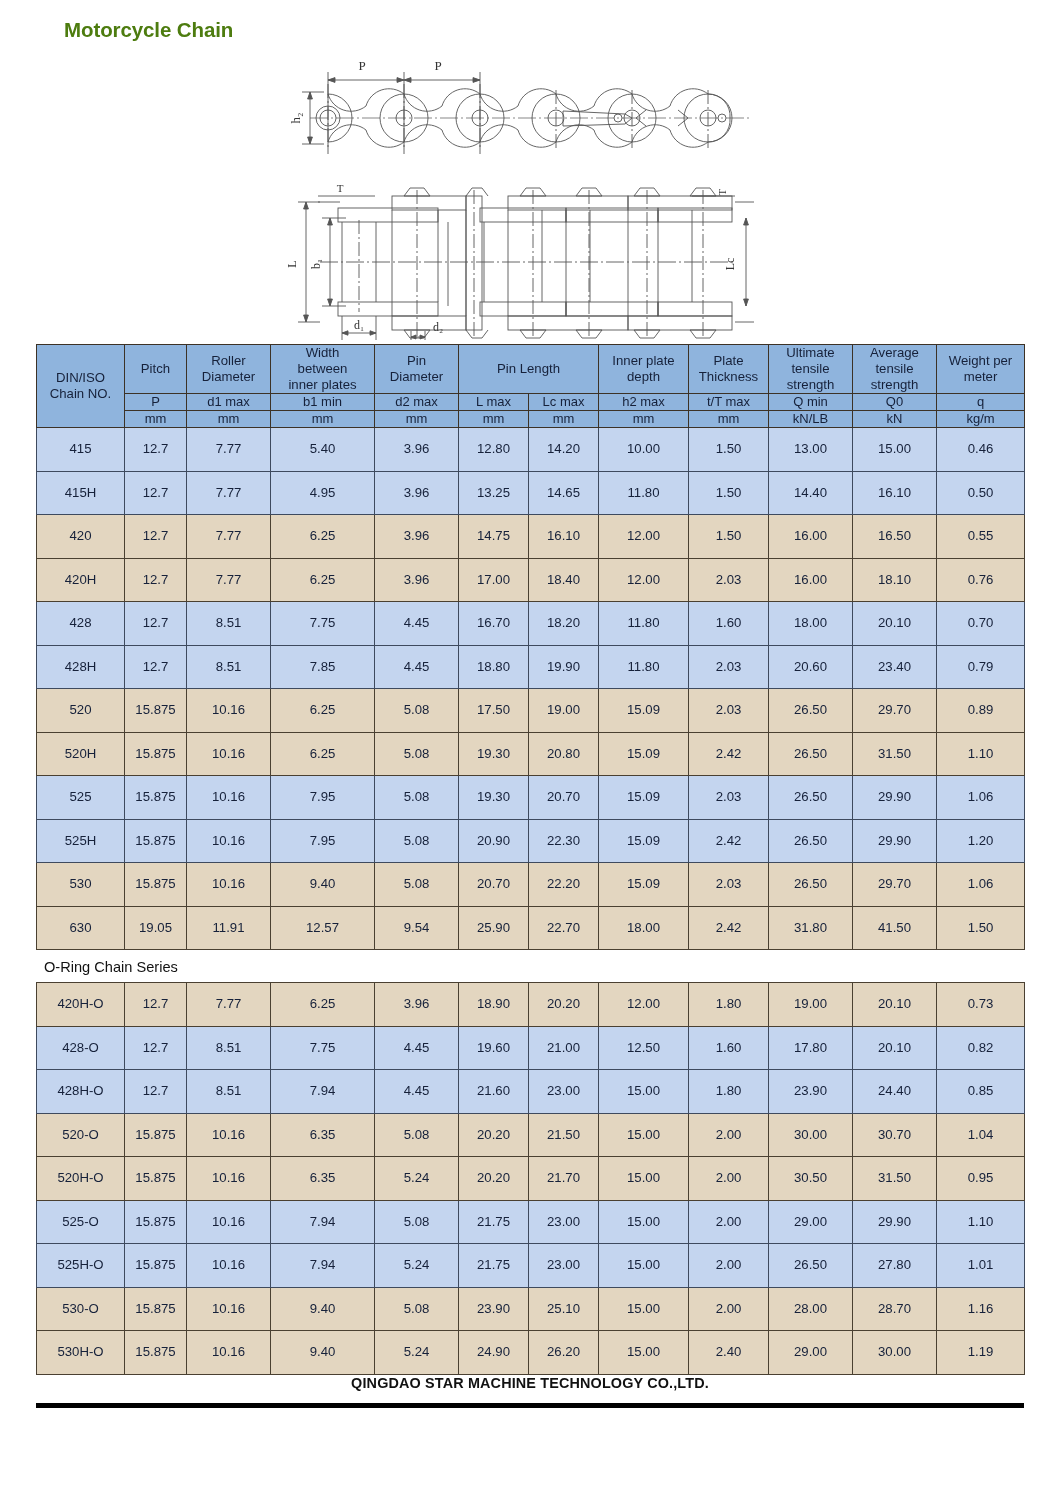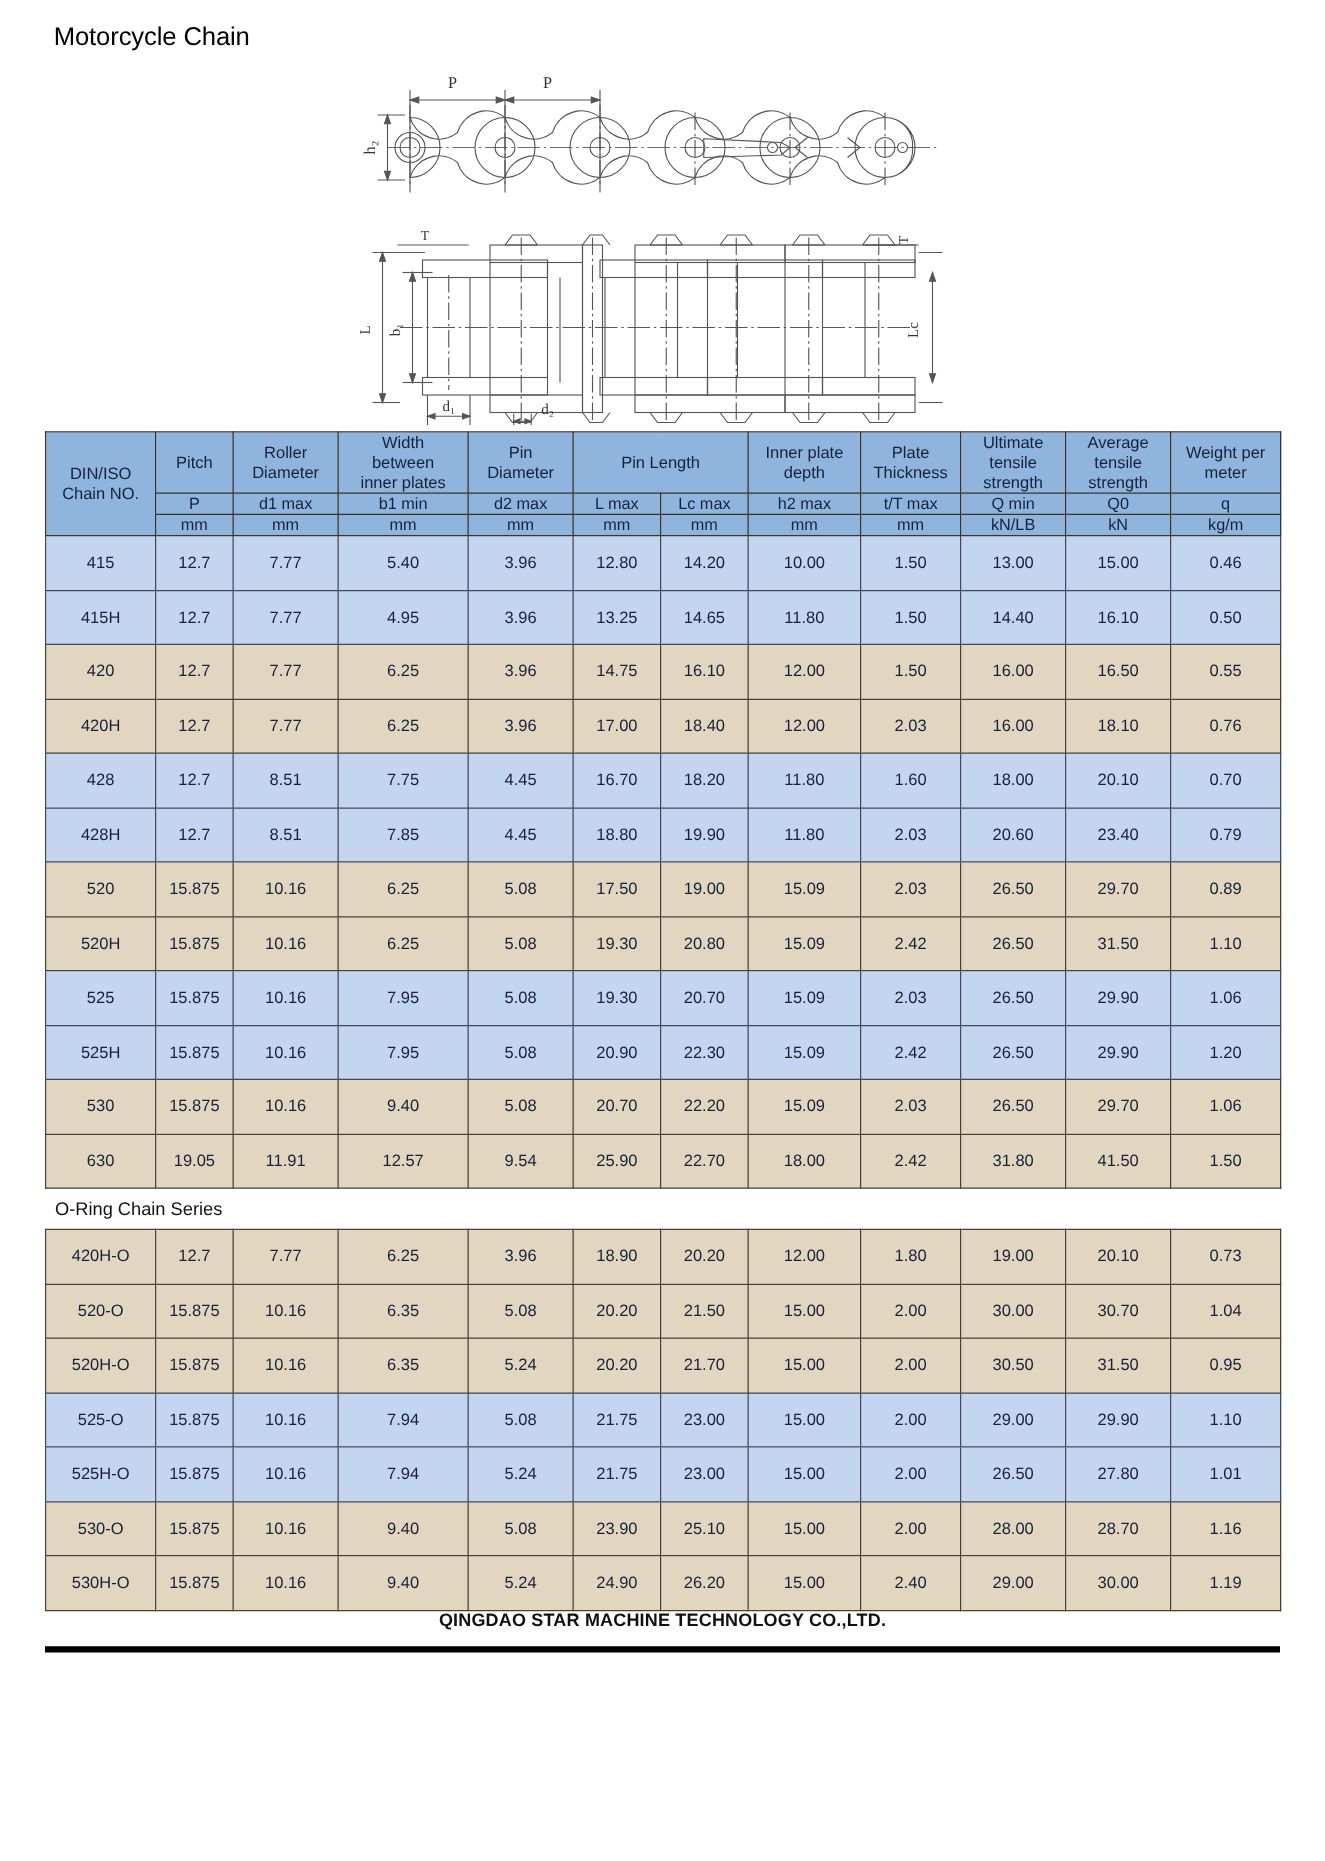--- a/index.html
+++ b/index.html
@@ -11,23 +11,23 @@
     font-family: "Liberation Sans", sans-serif;
     color: #1c1c1c;
     position: relative;
     overflow: hidden;
   }
 
   .page { padding: 0; }
 
   .page-title {
     font-size: 20.5px;
-    font-weight: normal;
-    color: #000000;
-    padding: 18px 0 0 43px;
+    font-weight: bold;
+    color: #4d7c0f;
+    padding: 18px 0 0 64px;
     letter-spacing: -0.1px;
   }
 
   
   .diagram-wrap {
     width: 1060px;
     padding-top: 8px;
     display: flex;
     justify-content: center;
   }
@@ -565,20 +565,48 @@
             <td>6.25</td>
             <td>3.96</td>
             <td>18.90</td>
             <td>20.20</td>
             <td>12.00</td>
             <td>1.80</td>
             <td>19.00</td>
             <td>20.10</td>
             <td>0.73</td>
           </tr>
+          <tr class="blue">
+            <td>428-O</td>
+            <td>12.7</td>
+            <td>8.51</td>
+            <td>7.75</td>
+            <td>4.45</td>
+            <td>19.60</td>
+            <td>21.00</td>
+            <td>12.50</td>
+            <td>1.60</td>
+            <td>17.80</td>
+            <td>20.10</td>
+            <td>0.82</td>
+          </tr>
+          <tr class="blue">
+            <td>428H-O</td>
+            <td>12.7</td>
+            <td>8.51</td>
+            <td>7.94</td>
+            <td>4.45</td>
+            <td>21.60</td>
+            <td>23.00</td>
+            <td>15.00</td>
+            <td>1.80</td>
+            <td>23.90</td>
+            <td>24.40</td>
+            <td>0.85</td>
+          </tr>
           <tr class="tan">
             <td>520-O</td>
             <td>15.875</td>
             <td>10.16</td>
             <td>6.35</td>
             <td>5.08</td>
             <td>20.20</td>
             <td>21.50</td>
             <td>15.00</td>
             <td>2.00</td>

